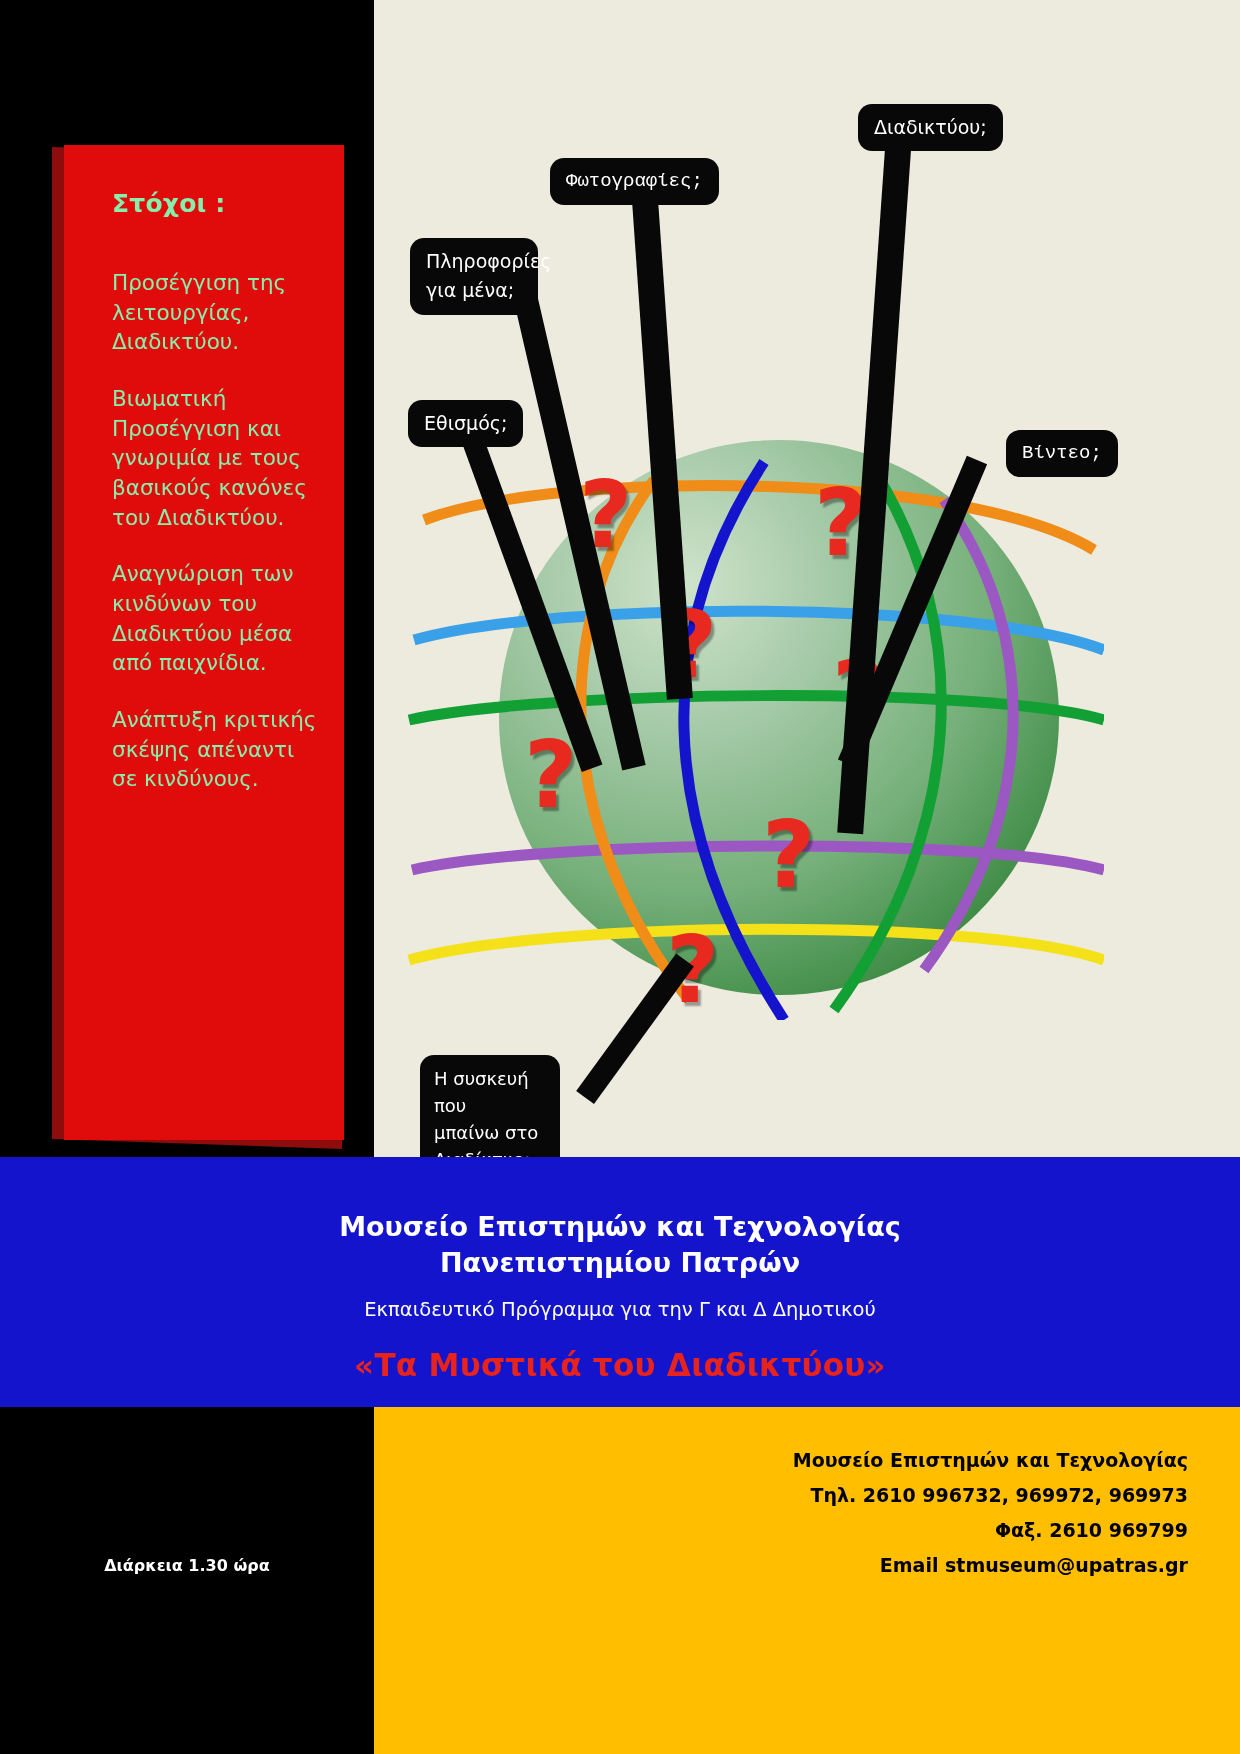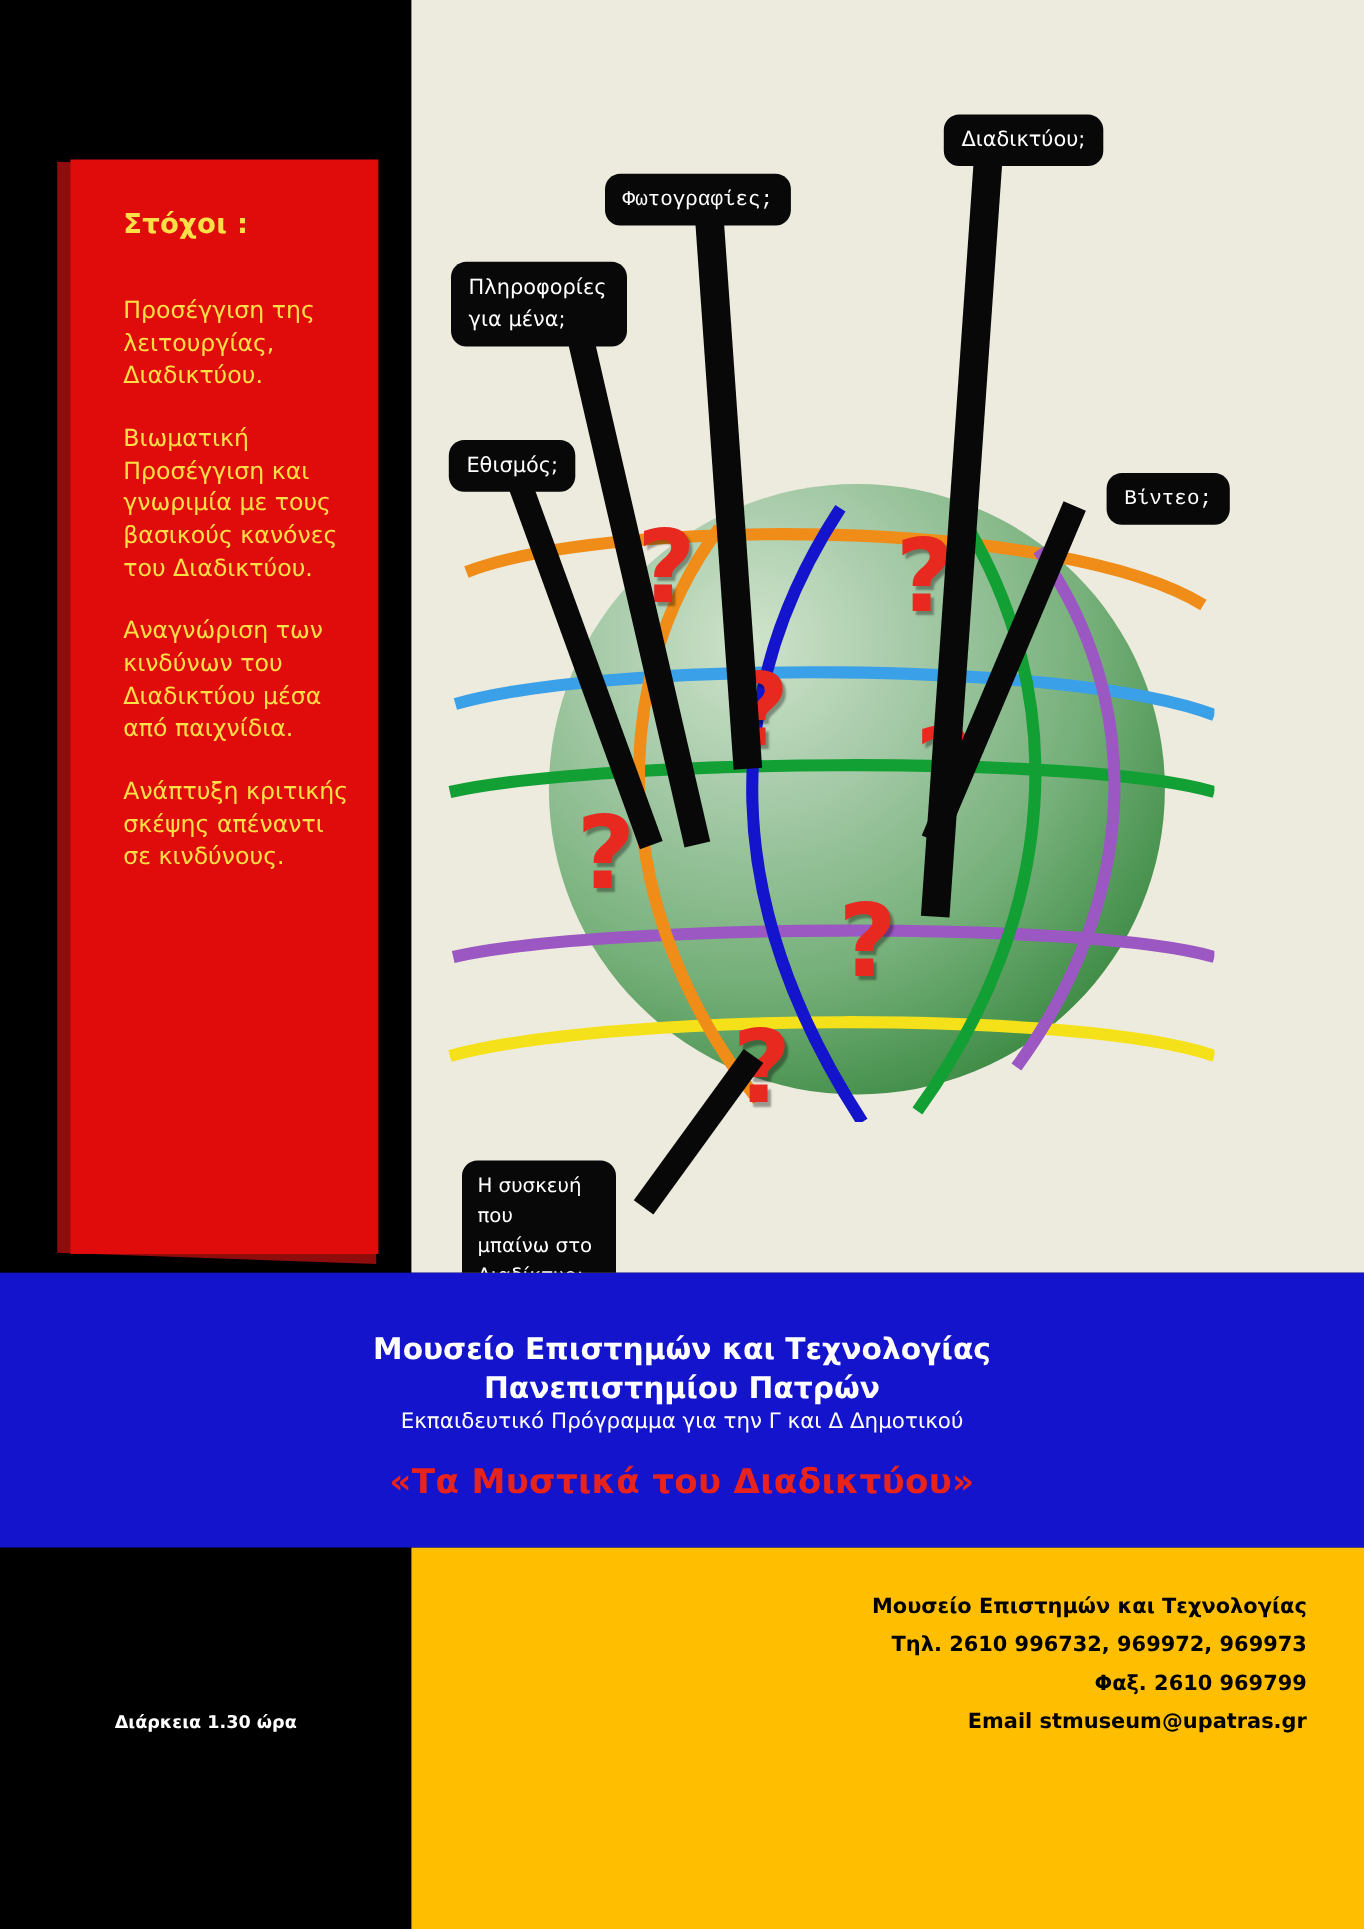--- a/index.html
+++ b/index.html
@@ -36,21 +36,21 @@
     position: absolute;
     left: 52px; top: 152px; width: 290px; height: 992px;
     background: #8f0c0c;
     transform: skewY(2deg);
   }
   #goals {
     position: absolute;
     left: 64px; top: 145px; width: 280px; height: 995px;
     background: #e00c0c;
     padding: 44px 26px 20px 48px;
-    color: #fde047;
+    color: #86efac;
   }
   #goals h2 {
     font-size: 25px;
     font-weight: bold;
     letter-spacing: .2px;
     margin-bottom: 50px;
   }
   #goals p {
     font-size: 21.5px;
     line-height: 1.38;
@@ -107,21 +107,21 @@
     left: 0; top: 1157px; width: 1240px; height: 250px;
     background: #1414cc;
     text-align: center;
     color: #fff;
     padding-top: 52px;
   }
   #blueband .org {
     font-size: 27px; font-weight: bold; line-height: 1.32;
   }
   #blueband .sub {
-    font-size: 19.5px; 
+    font-size: 19.5px; margin-top: 18px;
   }
   #blueband .title {
     margin-top: 26px;
     font-size: 31px;
     font-weight: bold;
     color: #e8231c;
     letter-spacing: .3px;
   }
 
   
@@ -223,21 +223,21 @@
 
     <div class="tail" style="left:84px;top:430px;width:22px;height:360px;transform:rotate(-20deg);"></div>
     <div class="tail" style="left:140px;top:300px;width:24px;height:480px;transform:rotate(-13deg);"></div>
     <div class="tail" style="left:258px;top:200px;width:26px;height:500px;transform:rotate(-4deg);"></div>
     <div class="tail" style="left:512px;top:135px;width:26px;height:700px;transform:rotate(4deg);"></div>
     <div class="tail" style="left:592px;top:460px;width:22px;height:330px;transform:rotate(23deg);"></div>
     <div class="tail" style="left:300px;top:960px;width:22px;height:170px;transform:rotate(36deg);"></div>
 
     <div class="bubble" style="left:34px;top:400px;">Εθισμός;</div>
 
-    <div class="bubble" style="left:36px;top:238px;width:160px;">Πληροφορίες
+    <div class="bubble" style="left:36px;top:238px;width:128px;">Πληροφορίες
 για μένα;</div>
 
     <div class="bubble" style="left:176px;top:158px;font-family:Liberation Mono, monospace;">Φωτογραφίες;</div>
 
     <div class="bubble" style="left:484px;top:104px;">Διαδικτύου;</div>
 
     <div class="bubble" style="left:632px;top:430px;font-family:Liberation Mono, monospace;">Βίντεο;</div>
 
     <div class="bubble sm" style="left:46px;top:1055px;width:140px;">Η συσκευή που
 μπαίνω  στο

